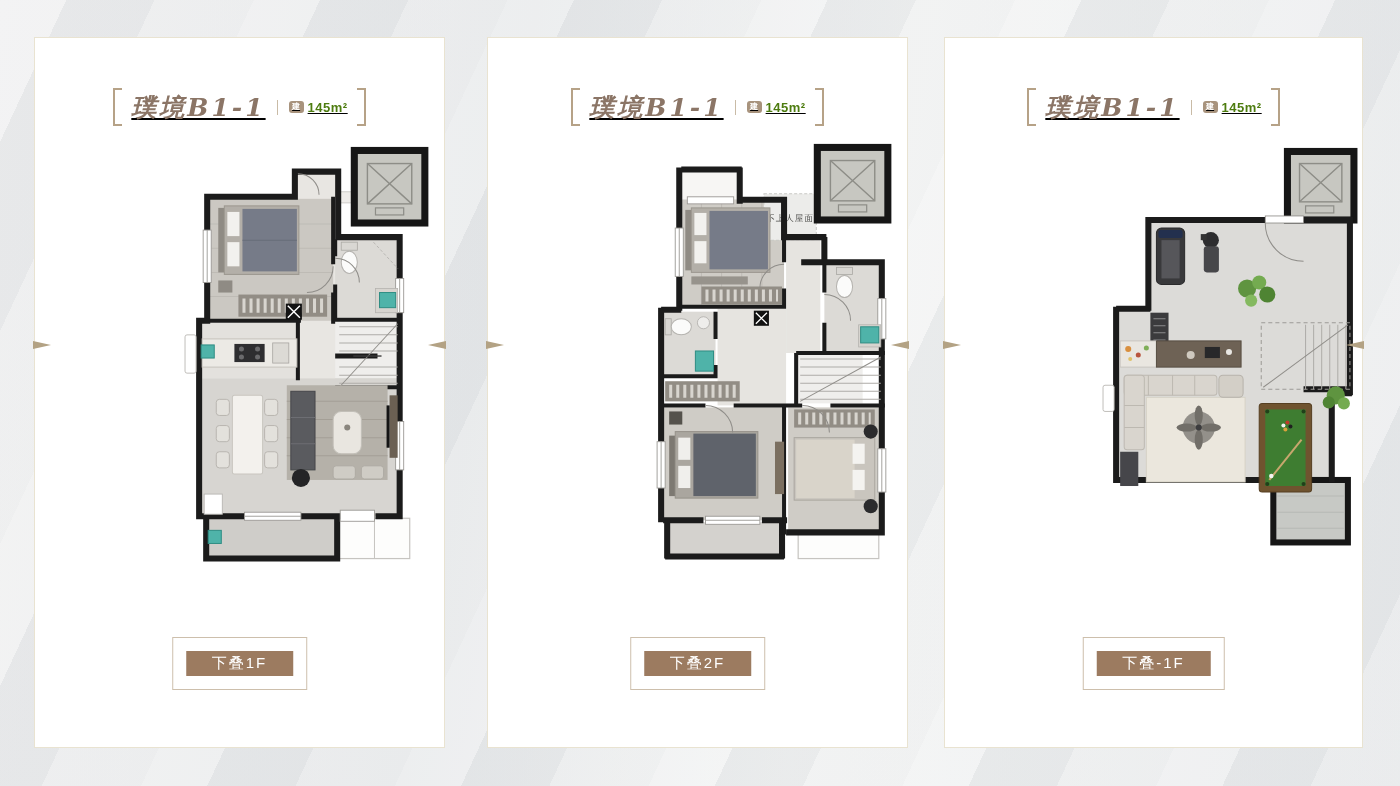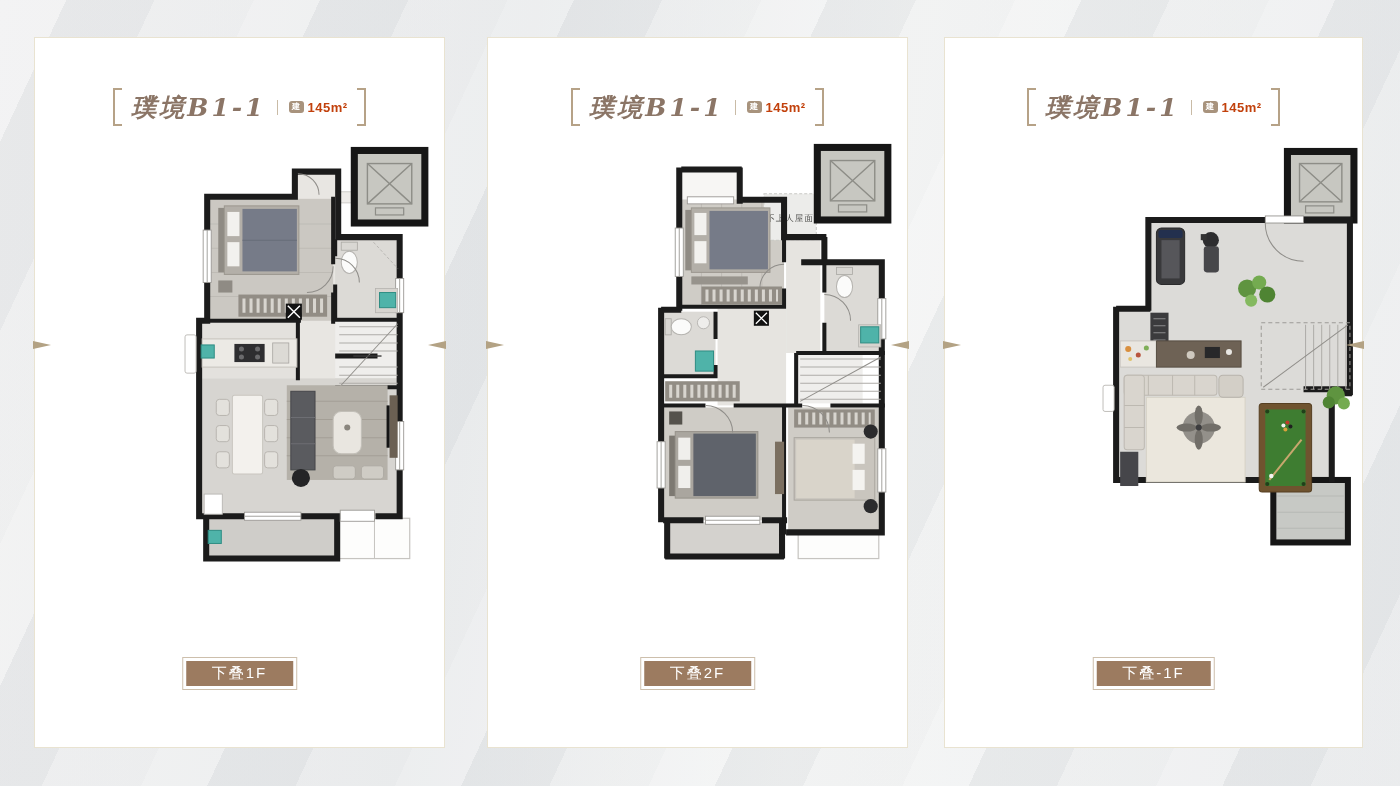--- a/index.html
+++ b/index.html
@@ -14,40 +14,40 @@
     position:absolute;top:37px;height:711px;background:#ffffff;
     border:1px solid #e9e3d1;box-sizing:border-box;
   }
   .card1{left:34px;width:411px;}
   .card2{left:487px;width:421px;}
   .card3{left:944px;width:419px;}
   .edge-arrow{position:absolute;top:303px;width:0;height:0;
     border-top:4px solid transparent;border-bottom:4px solid transparent;}
   .edge-arrow.left{left:-2px;border-left:18px solid #b3a284;}
   .edge-arrow.right{right:-2px;border-right:18px solid #b3a284;}
-  .title-row{display:flex;justify-content:center;align-items:center;gap:9px;margin-top:49px;height:40px;}
+  .title-row{display:flex;justify-content:center;align-items:center;gap:9px;margin-top:49px;height:40px;text-decoration:underline;}
   .bracket{width:9px;height:38px;box-sizing:border-box;}
   .bracket.l{border-left:2px solid #b6a287;border-top:2px solid #b6a287;border-bottom:2px solid #b6a287;}
   .bracket.r{border-right:2px solid #b6a287;border-top:2px solid #b6a287;border-bottom:2px solid #b6a287;}
   .plan-title{
     margin:0;font-family:"DejaVu Serif",serif;font-style:italic;font-weight:600;
     font-size:25px;color:#8b7566;letter-spacing:3px;white-space:nowrap;
   }
   .sep{width:1px;height:15px;background:#c9bba6;margin:0 2px;}
   .area-wrap{display:flex;align-items:center;gap:4px;}
   .area-icon{
     display:inline-block;width:15px;height:12px;background:#a8937d;border-radius:3px;
     color:#fff;font-size:8px;line-height:12px;text-align:center;font-weight:bold;
   }
-  .area-text{font-size:13px;color:#c2410c;font-weight:bold;letter-spacing:.5px;}
+  .area-text{font-size:13px;color:#4d7c0f;font-weight:bold;letter-spacing:.5px;}
   .plan{margin-top:14px;display:flex;justify-content:flex-end;}
   svg text{font-family:"DejaVu Sans",sans-serif;}
   .floor-tag-outer{
     position:absolute;bottom:57px;left:50%;transform:translateX(-50%);
-    background:#fff;border:1px solid #cdbfac;padding:3px;
+    background:#fff;border:1px solid #cdbfac;padding:13px;
   }
   .floor-tag{
     background:#9c7b60;color:#ffffff;font-size:15px;letter-spacing:2px;
     padding:3px 26px;white-space:nowrap;
   }
 </style>
 </head>
 <body>
 
 <section class="card card1">

